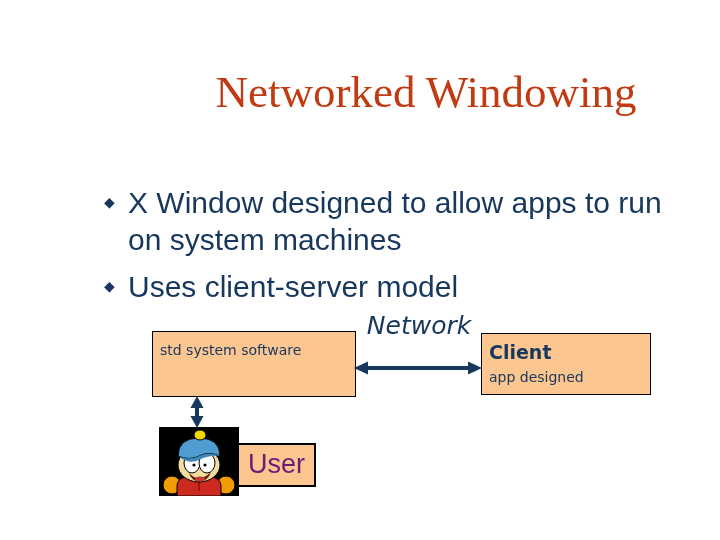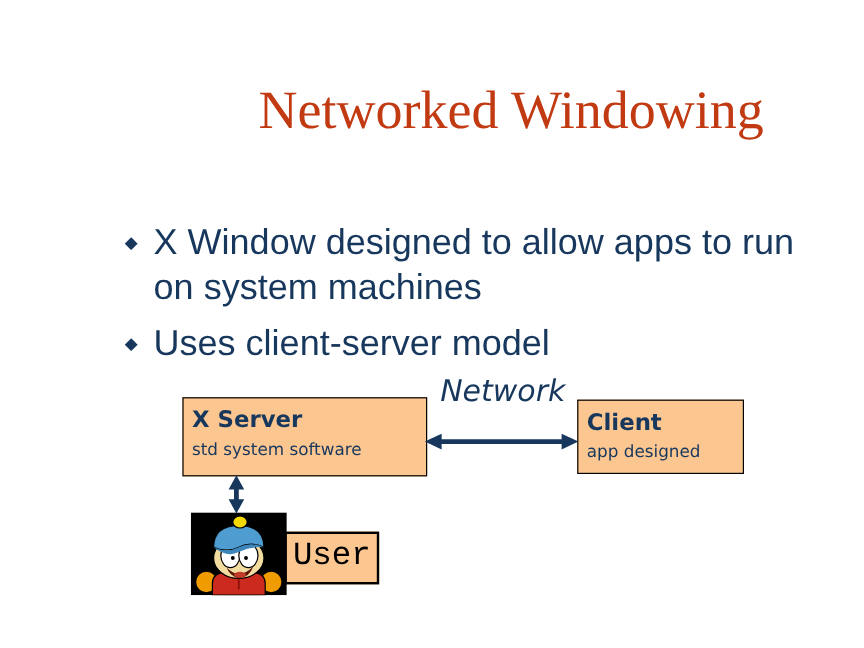--- a/index.html
+++ b/index.html
@@ -28,39 +28,39 @@
   .bullet-text { flex:1; }
 
   
   .diag-box {
     position:absolute; box-sizing:border-box;
     background:#fbc690; border:1px solid #000000;
     color:#17375d; font-family:"DejaVu Sans", sans-serif;
     padding:6px 7px 0 7px; white-space:nowrap; overflow:visible;
   }
   .server-box { left:126px; top:331px; width:204px; height:66px; }
-  .client-box { left:455px; top:333px; width:139px; height:62px; }
+  .client-box { left:455px; top:333px; width:170px; height:62px; }
   .box-title   { font-weight:bold; font-size:19px; line-height:25px; }
   .box-subtitle{ font-size:14px; line-height:25px; }
 
   .network-label {
     position:absolute; left:330px; top:311px; width:126px; text-align:center;
     font-family:"DejaVu Sans", sans-serif; font-style:italic;
     font-size:25px; color:#17375d; white-space:nowrap;
   }
 
   .h-arrow { position:absolute; left:328px; top:360px; width:128px; height:16px; }
   .v-arrow { position:absolute; left:163px; top:396px; width:16px; height:32px; }
 
   .cartman { position:absolute; left:133px; top:427px; width:80px; height:69px; z-index:2; }
 
   .user-box {
     position:absolute; left:211px; top:443px; width:79px; height:44px;
     box-sizing:border-box; background:#fbc690; border:2px solid #000000;
-    color:#000000; font-family:Liberation Mono, monospace;
+    color:#701a75; font-family:Liberation Sans, sans-serif;
     font-size:27px; line-height:39px; text-align:center; z-index:1;
   }
 </style>
 </head>
 <body>
 
 <div class="slide">
 
   <div class="title">Networked Windowing</div>
 
@@ -69,21 +69,20 @@
       <span class="bullet-glyph">◆</span>
       <span class="bullet-text">X Window designed to allow apps to run on system machines</span>
     </div>
     <div class="bullet-item">
       <span class="bullet-glyph">◆</span>
       <span class="bullet-text">Uses client-server model</span>
     </div>
   </div>
 
   <div class="diag-box server-box">
-    <div class="box-title">X Server</div>
     <div class="box-subtitle">std system software</div>
   </div>
 
   <div class="network-label">Network</div>
 
   <svg class="h-arrow" viewBox="0 0 128 16" xmlns="http://www.w3.org/2000/svg">
     <line x1="11" y1="8" x2="117" y2="8" stroke="#17375d" stroke-width="4"></line>
     <polygon points="0,8 14,1.5 14,14.5" fill="#17375d"></polygon>
     <polygon points="128,8 114,1.5 114,14.5" fill="#17375d"></polygon>
   </svg>

